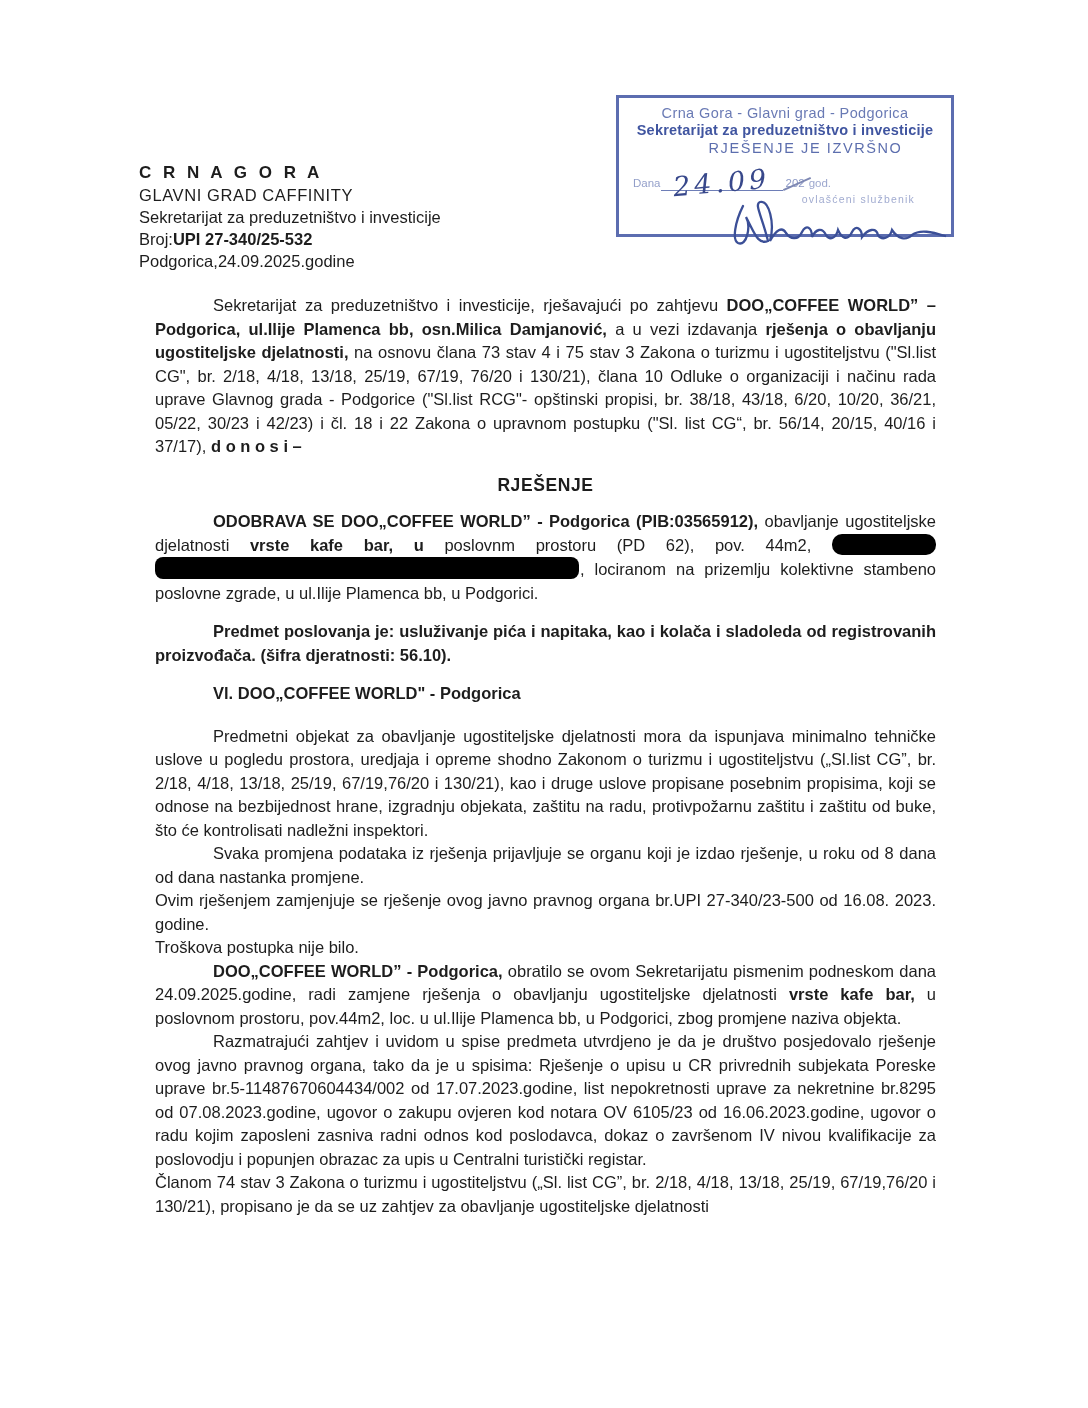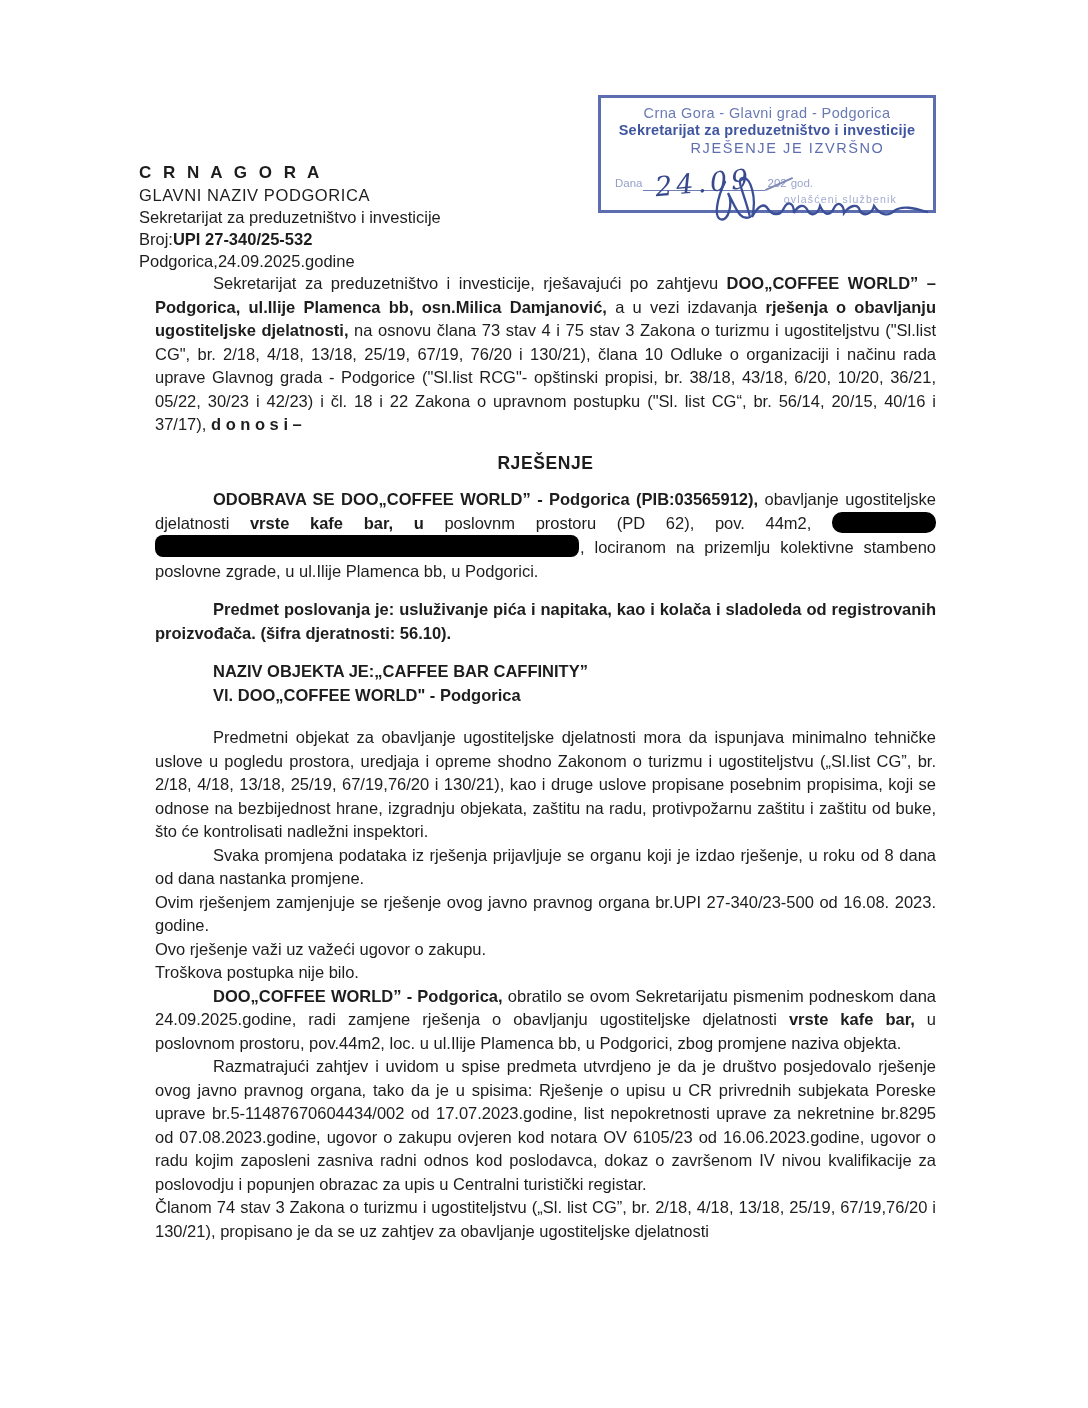--- a/index.html
+++ b/index.html
@@ -12,21 +12,21 @@
     color:#1d1d1d;
     overflow:hidden;
   }
   
   .letterhead{position:absolute;left:139px;top:162px;line-height:22px;font-size:16.5px;}
   .lh-country{font-weight:bold;letter-spacing:3.5px;font-size:17px;}
   .lh-city{letter-spacing:0.6px;}
   .lh-ref b{font-weight:bold;}
   
   .stamp{
-    position:absolute;left:598px;top:95px;width:338px;height:118px;
+    position:absolute;left:616px;top:95px;width:338px;height:142px;
     border:3px solid rgba(63,83,162,0.85);
     box-sizing:border-box;
     color:#4055a0;
     text-align:center;
     padding-top:7px;
     overflow:visible;
   }
   .stamp-l1{font-size:14.5px;opacity:.78;letter-spacing:.4px;}
   .stamp-l2{font-size:14.5px;font-weight:bold;letter-spacing:.2px;margin-top:1px;}
   .stamp-l3{font-size:14.5px;font-weight:normal;letter-spacing:1.6px;opacity:.85;margin-top:2px;padding-left:41px;}
@@ -38,21 +38,21 @@
     font-size:27px;color:#2e3f85;display:inline-block;
     transform:rotate(-5deg);position:relative;top:3px;letter-spacing:4px;
   }
   .year-frag{position:relative;opacity:.65;padding-bottom:2px;margin-left:3px;}
   .year-strike{position:absolute;left:-4px;top:6px;width:30px;border-top:2.2px solid #2e3f85;transform:rotate(-24deg);opacity:1;}
   .year-suffix{opacity:.55;padding-bottom:2px;margin-left:4px;}
   .official{position:absolute;right:36px;top:95px;font-size:10.5px;opacity:.5;letter-spacing:1.2px;}
   .signature-wrap{position:absolute;right:-4px;bottom:-28px;}
   
   .body{
-    position:absolute;left:155px;top:272px;width:781px;
+    position:absolute;left:155px;top:294px;width:781px;
     font-size:16.5px;line-height:23.5px;text-align:justify;
   }
   .body p{margin:0;}
   .indent{text-indent:58px;}
   .h-title{text-align:center;font-weight:bold;font-size:17.5px;letter-spacing:.6px;margin:11px 0 13px !important;text-indent:0;}
   .h-obraz{text-align:center;font-weight:bold;font-size:17px;margin:3px 0 11px !important;text-indent:0;}
   .mb{margin-bottom:15px !important;}
   .bold{font-weight:bold;}
   .naziv-block{margin:0 0 19px 58px !important;font-weight:bold;text-align:left;}
   .naziv-block div{line-height:23.5px;}
@@ -60,21 +60,21 @@
   .redact-1{width:104px;height:21px;border-radius:10px;}
   .redact-2{width:424px;height:22px;border-radius:8px;margin-right:1px;}
 </style>
 </head>
 <body>
 
 <div class="doc">
 
   <div class="letterhead">
     <div class="lh-country">C R N A  G O R A</div>
-    <div class="lh-city">GLAVNI NAZIV  PODGORICA</div>
+    <div class="lh-city">GLAVNI GRAD  CAFFINITY</div>
     <div>Sekretarijat za preduzetništvo i investicije</div>
     <div class="lh-ref"><span>Broj:</span><b>UPI 27-340/25-532</b></div>
     <div>Podgorica,24.09.2025.godine</div>
   </div>
 
   <div class="stamp">
     <div class="stamp-l1">Crna Gora - Glavni grad - Podgorica</div>
     <div class="stamp-l2">Sekretarijat za preduzetništvo i investicije</div>
     <div class="stamp-l3">RJEŠENJE JE IZVRŠNO</div>
     <div class="stamp-date-row">
@@ -95,28 +95,26 @@
 
     <p class="indent mb"><span>Sekretarijat za preduzetništvo i investicije, rješavajući po zahtjevu </span><span class="bold">DOO„COFFEE WORLD” – Podgorica, ul.Ilije Plamenca bb, osn.Milica Damjanović,</span><span> a u vezi izdavanja </span><span class="bold">rješenja o obavljanju ugostiteljske djelatnosti,</span><span> na osnovu člana 73 stav 4 i 75 stav 3 Zakona o turizmu i ugostiteljstvu ("Sl.list CG", br. 2/18, 4/18, 13/18, 25/19, 67/19, 76/20 i 130/21), člana 10 Odluke o organizaciji i načinu rada uprave Glavnog grada - Podgorice ("Sl.list RCG"- opštinski propisi, br. 38/18, 43/18, 6/20, 10/20, 36/21, 05/22, 30/23 i 42/23) i  čl. 18 i 22 Zakona o upravnom postupku ("Sl. list CG“, br. 56/14, 20/15, 40/16 i 37/17), </span><span class="bold">d o n o s i –</span></p>
 
     <p class="h-title">RJEŠENJE</p>
 
     <p class="indent mb"><span class="bold">ODOBRAVA SE DOO„COFFEE WORLD” - Podgorica (PIB:03565912),</span><span> obavljanje ugostiteljske djelatnosti </span><span class="bold">vrste kafe bar, u</span><span> poslovnm prostoru (PD 62), pov. 44m2, </span><span class="redact redact-1"></span> <span class="redact redact-2"></span><span>, lociranom na prizemlju kolektivne stambeno poslovne zgrade, u ul.Ilije Plamenca bb, u Podgorici.</span></p>
 
     <p class="indent mb bold">Predmet poslovanja je:  usluživanje pića i napitaka, kao i kolača i sladoleda od registrovanih proizvođača. (šifra djeratnosti: 56.10).</p>
 
     <div class="naziv-block">
-      <div>NAZIV OBJEKTA JE:„CAFFEE BAR CAFFINITY”</div>
       <div>Vl. DOO„COFFEE WORLD" - Podgorica</div>
     </div>
 
     <p class="indent">Predmetni objekat za obavljanje ugostiteljske djelatnosti mora da ispunjava  minimalno tehničke uslove u pogledu  prostora, uredjaja i opreme shodno Zakonom o turizmu i ugostiteljstvu („Sl.list CG”, br. 2/18, 4/18, 13/18, 25/19, 67/19,76/20 i 130/21), kao i druge uslove propisane posebnim propisima, koji se odnose na bezbijednost hrane, izgradnju objekata, zaštitu na radu, protivpožarnu zaštitu i zaštitu od  buke, što će kontrolisati  nadležni inspektori.</p>
     <p class="indent">Svaka promjena podataka iz rješenja prijavljuje se organu koji je izdao rješenje, u roku od 8 dana od dana nastanka promjene.</p>
     <p>Ovim rješenjem zamjenjuje se rješenje ovog javno pravnog organa br.UPI 27-340/23-500 od 16.08. 2023. godine.</p>
-    <p>Ovo rješenje važi uz važeći ugovor o zakupu.</p>
     <p>Troškova postupka nije bilo.</p>
 
 
     <p class="indent"><span class="bold">DOO„COFFEE WORLD” - Podgorica,</span><span> obratilo se ovom Sekretarijatu pismenim podneskom dana 24.09.2025.godine, radi zamjene rješenja o obavljanju ugostiteljske djelatnosti </span><span class="bold">vrste kafe bar,</span><span> u poslovnom prostoru, pov.44m2, loc. u ul.Ilije Plamenca bb, u Podgorici, zbog promjene naziva objekta.</span></p>
 
     <p class="indent">Razmatrajući zahtjev i uvidom u spise predmeta utvrdjeno je da je društvo posjedovalo rješenje ovog javno pravnog organa, tako da je u spisima: Rješenje o upisu u CR privrednih subjekata Poreske uprave br.5-11487670604434/002 od 17.07.2023.godine, list nepokretnosti uprave za nekretnine br.8295 od 07.08.2023.godine, ugovor o zakupu ovjeren kod notara OV 6105/23 od 16.06.2023.godine, ugovor o radu kojim zaposleni zasniva radni odnos kod poslodavca, dokaz  o završenom IV nivou kvalifikacije za  poslovodju  i  popunjen obrazac za upis  u Centralni turistički  registar.</p>
 
     <p>Članom 74 stav 3 Zakona o  turizmu  i ugostiteljstvu („Sl. list CG”, br. 2/18, 4/18, 13/18, 25/19, 67/19,76/20 i 130/21), propisano je da se uz  zahtjev za obavljanje ugostiteljske  djelatnosti</p>
 
   </div>

